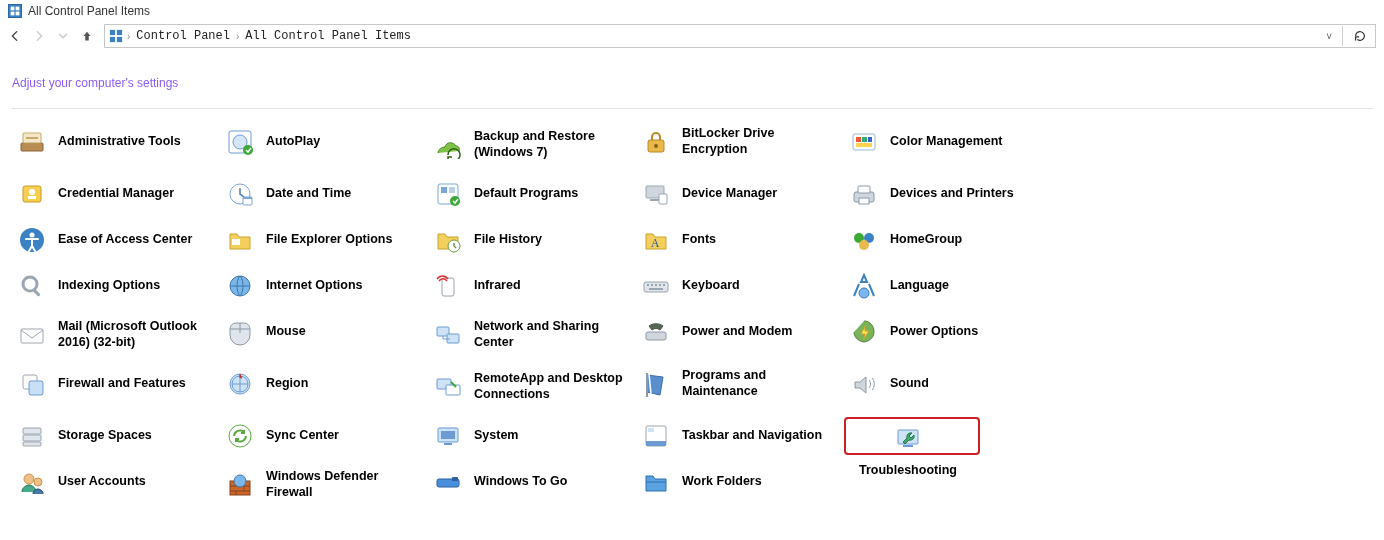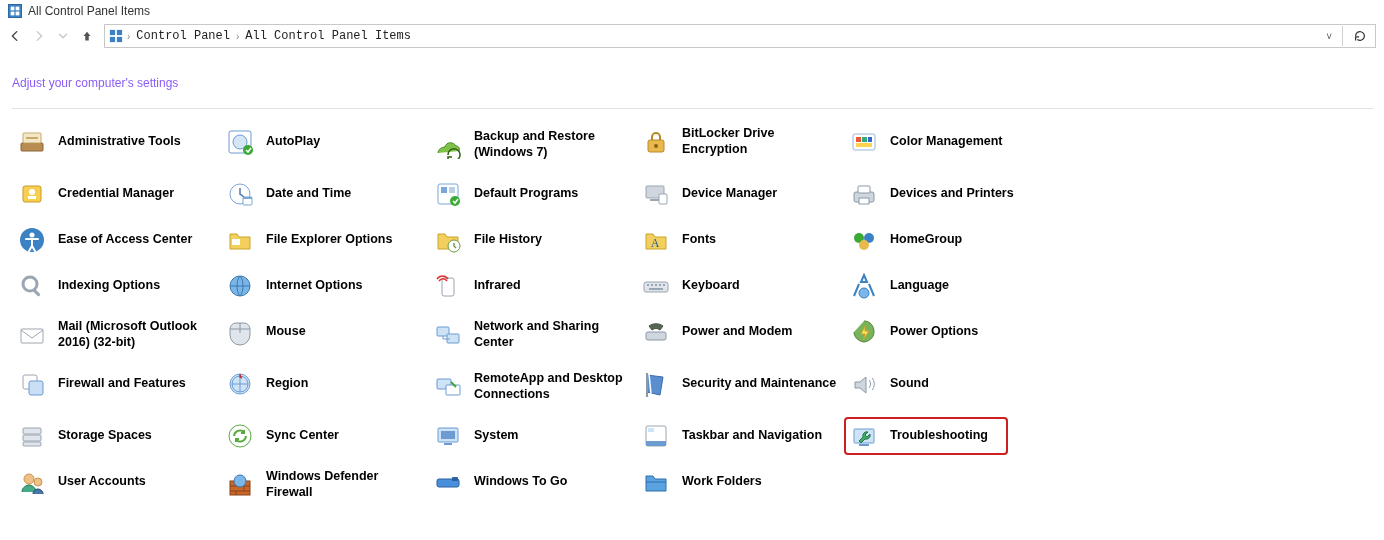--- a/index.html
+++ b/index.html
@@ -105,21 +105,22 @@
     padding: 2px 4px 2px 2px;
     border-radius: 2px;
     cursor: default;
     position: relative;
   }
   .item.two-line { height: 40px; }
   .item.highlight {
     outline: 2px solid #cc1f1f;
     outline-offset: 0;
     padding: 2px 10px 2px 2px;
-    width: 160px;
+    width: 132px;
+    flex-direction: column;
   }
   .item .ico {
     width: 32px;
     height: 32px;
     flex: 0 0 32px;
     display: inline-flex;
     align-items: center;
     justify-content: center;
   }
   .item .ico svg { width: 28px; height: 28px; }
@@ -425,21 +426,21 @@
           </svg>
         </span>
         <span class="label">RemoteApp and Desktop Connections</span>
       </div>
       <div class="item">
         <span class="ico">
           <svg viewBox="0 0 28 28">
             <use href="#ic-security-maint"></use>
           </svg>
         </span>
-        <span class="label">Security and Maintenance</span>
+        <span class="label">Programs and Maintenance</span>
       </div>
       <div class="item">
         <span class="ico">
           <svg viewBox="0 0 28 28">
             <use href="#ic-sound"></use>
           </svg>
         </span>
         <span class="label">Sound</span>
       </div>
       <div class="item">

